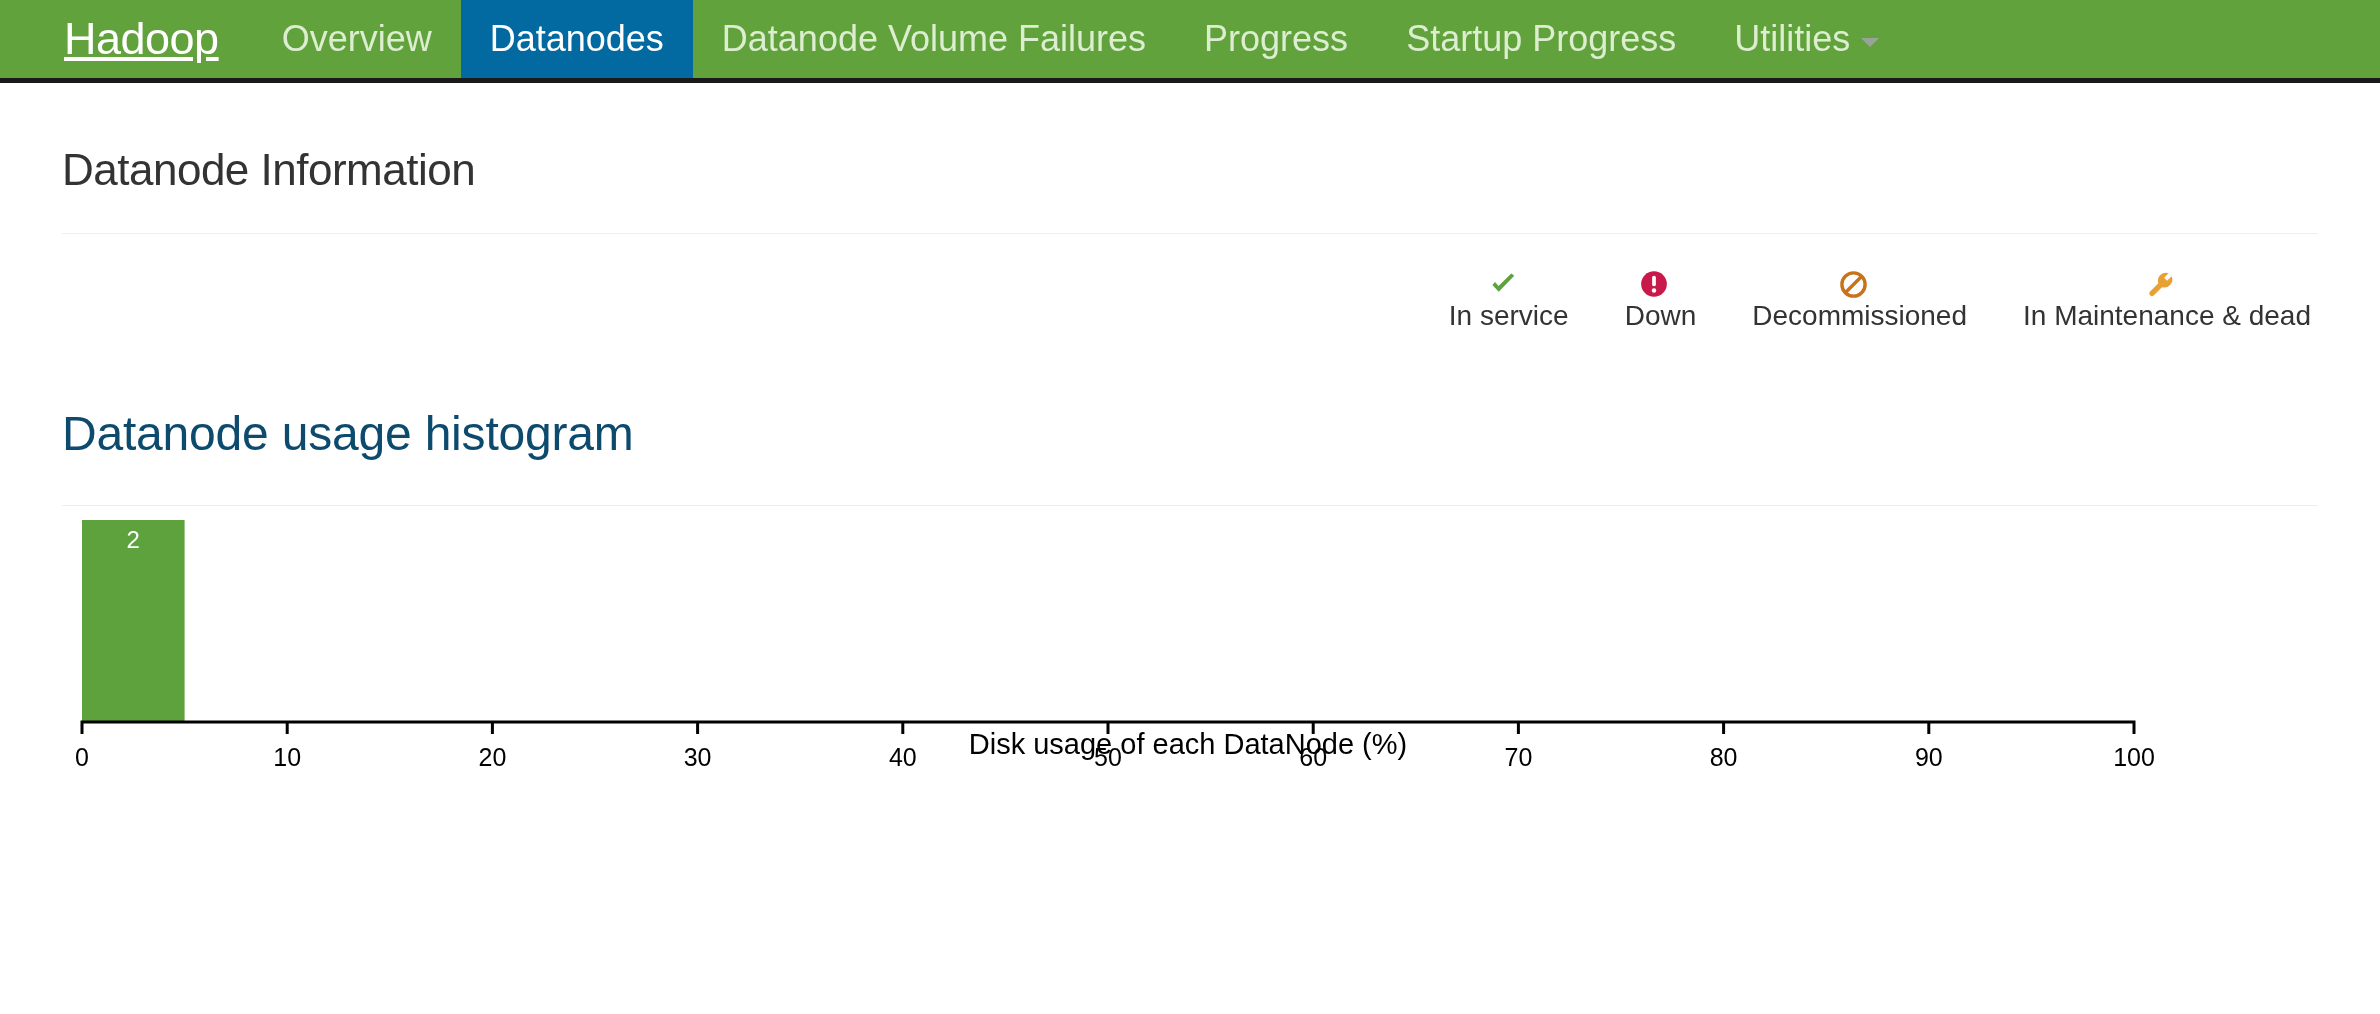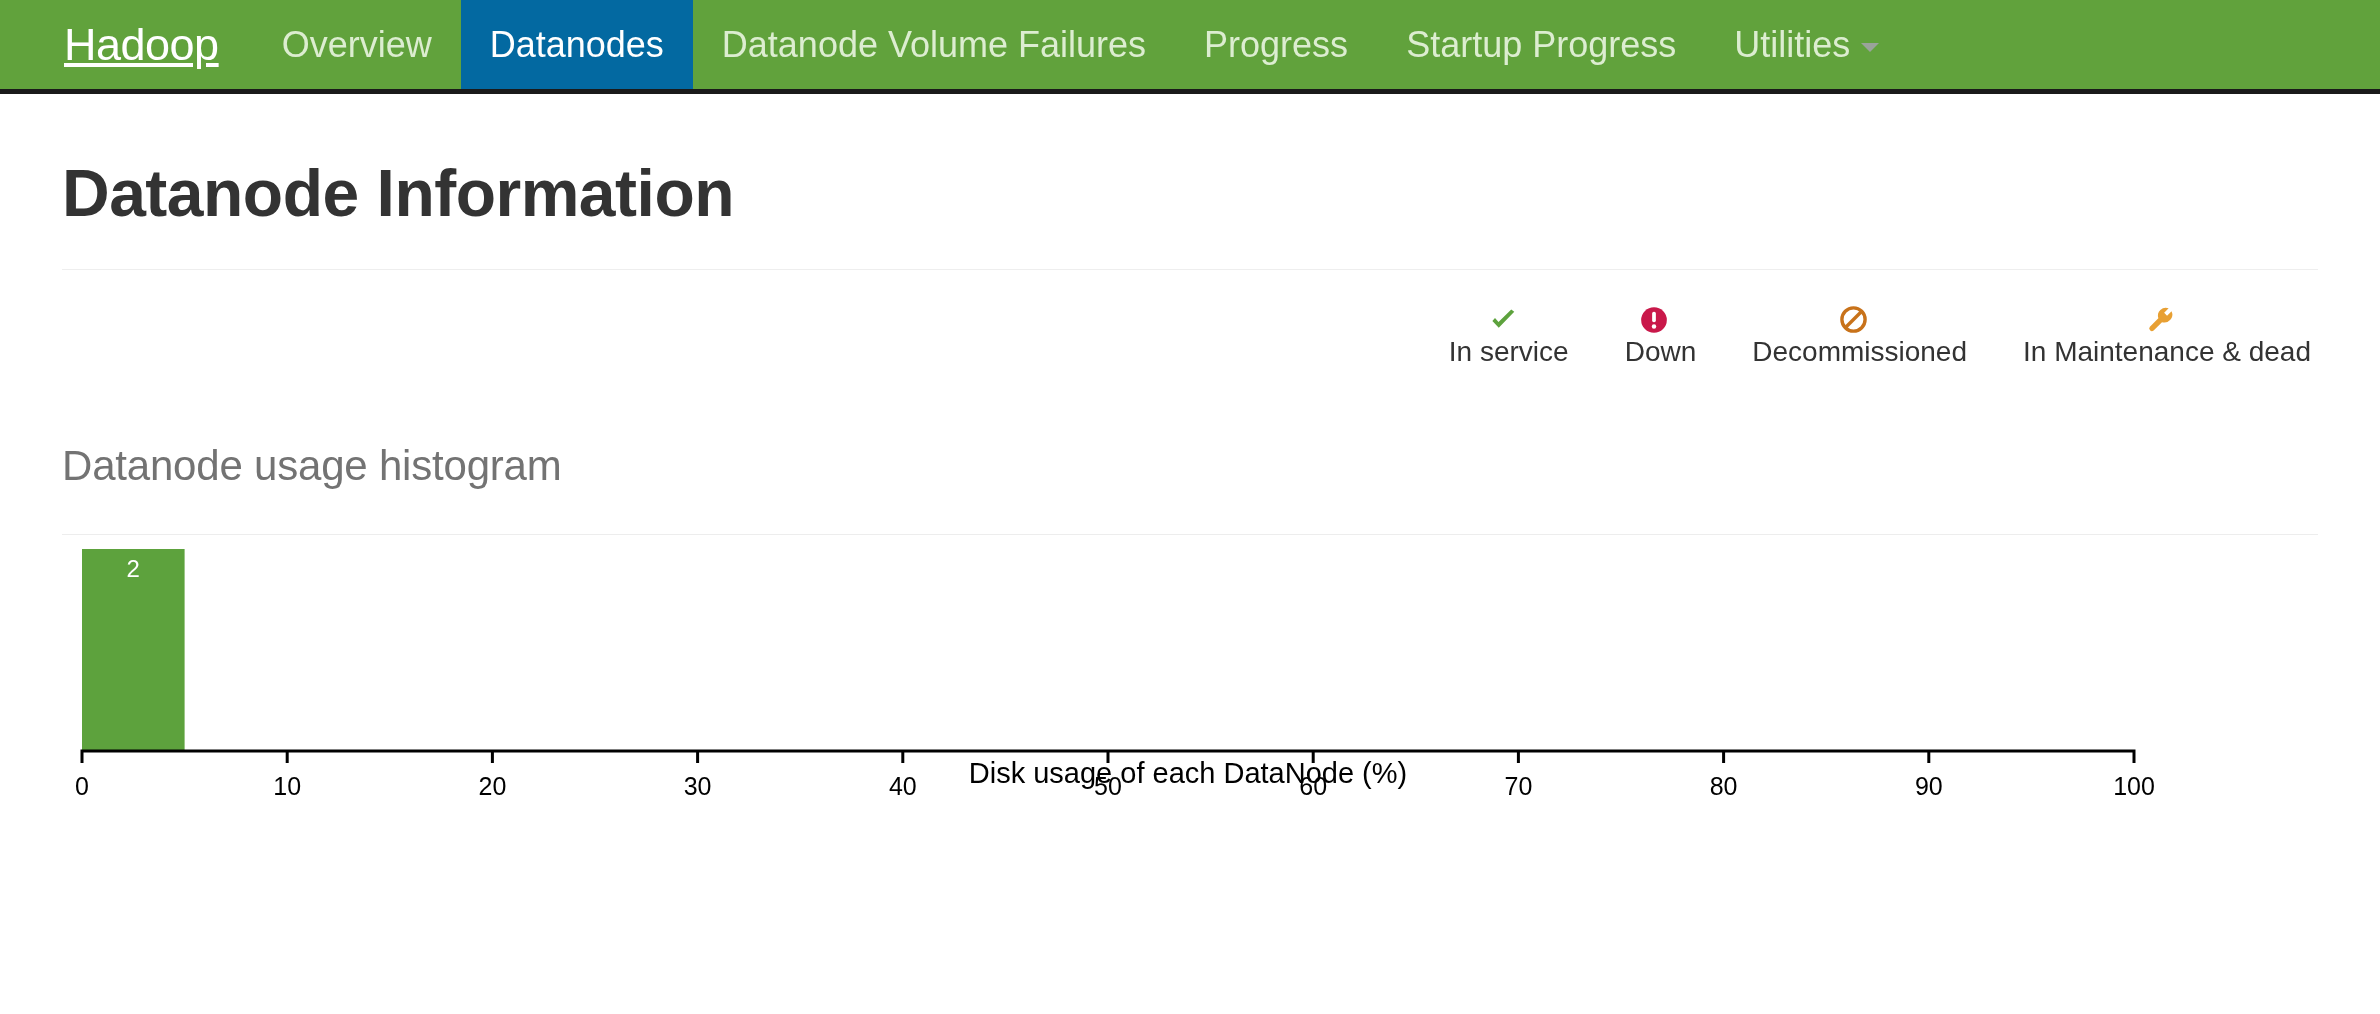--- a/index.html
+++ b/index.html
@@ -9,21 +9,21 @@
     width: 2380px; height: 1014px;
     background: #ffffff;
     font-family: "Liberation Sans", sans-serif;
     overflow: hidden;
   }
 
   
   .navbar {
     position: relative;
     width: 100%;
-    height: 94px;
+    height: 83px;
     background: #61a23c;
     border-bottom: 5px solid #1a1a1a;
     display: flex;
     align-items: stretch;
     padding-left: 42px;
   }
   .brand {
     display: flex;
     align-items: center;
     color: #ffffff;
@@ -62,22 +62,22 @@
     border-top: 9px solid #9aa39a;
     position: relative;
     top: 3px;
   }
 
   
   .container {
     padding: 0 62px 0 62px;
   }
   .page-title {
-    font-size: 66px;
-    font-weight: 700;
+    font-size: 44px;
+    font-weight: 400;
     color: #333333;
     margin: 63px 0 0 0;
     letter-spacing: -0.5px;
     line-height: 1.1;
   }
   .hr {
     height: 1px;
     background: #eeeeee;
     margin-top: 39px;
     width: 100%;
@@ -106,22 +106,22 @@
     align-items: center;
     justify-content: center;
     width: 32px;
     height: 32px;
     margin-right: 12px;
     flex: 0 0 auto;
   }
 
   
   .panel-title {
-    font-size: 42px;
-    color: #737373;
+    font-size: 48px;
+    color: #0c4a6e;
     font-weight: 400;
     margin-top: 74px;
     letter-spacing: -0.2px;
   }
   .panel-hr {
     height: 1px;
     background: #ededed;
     margin-top: 44px;
     width: 100%;
   }

